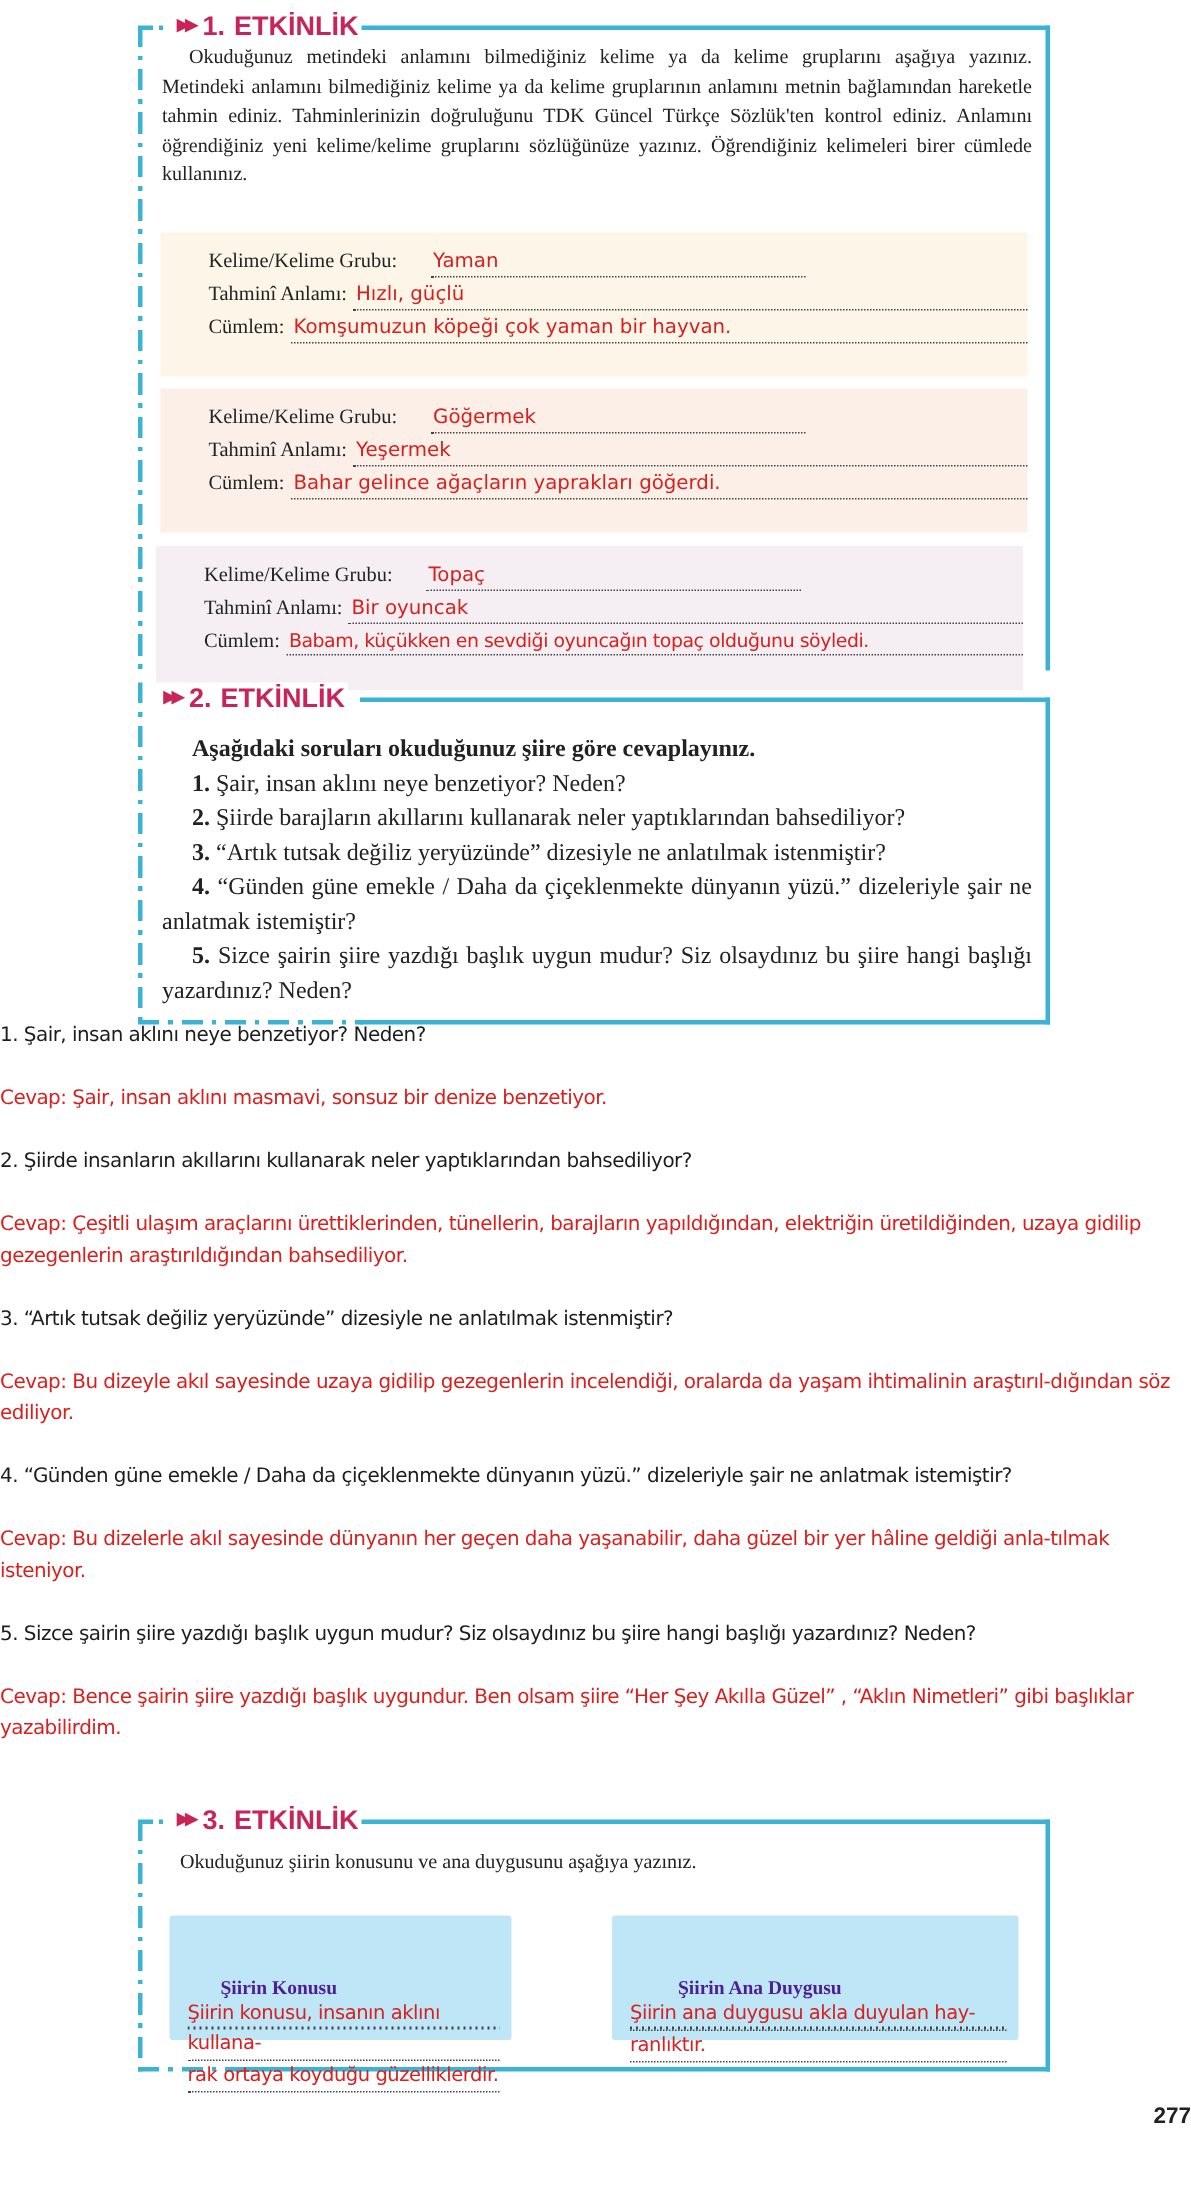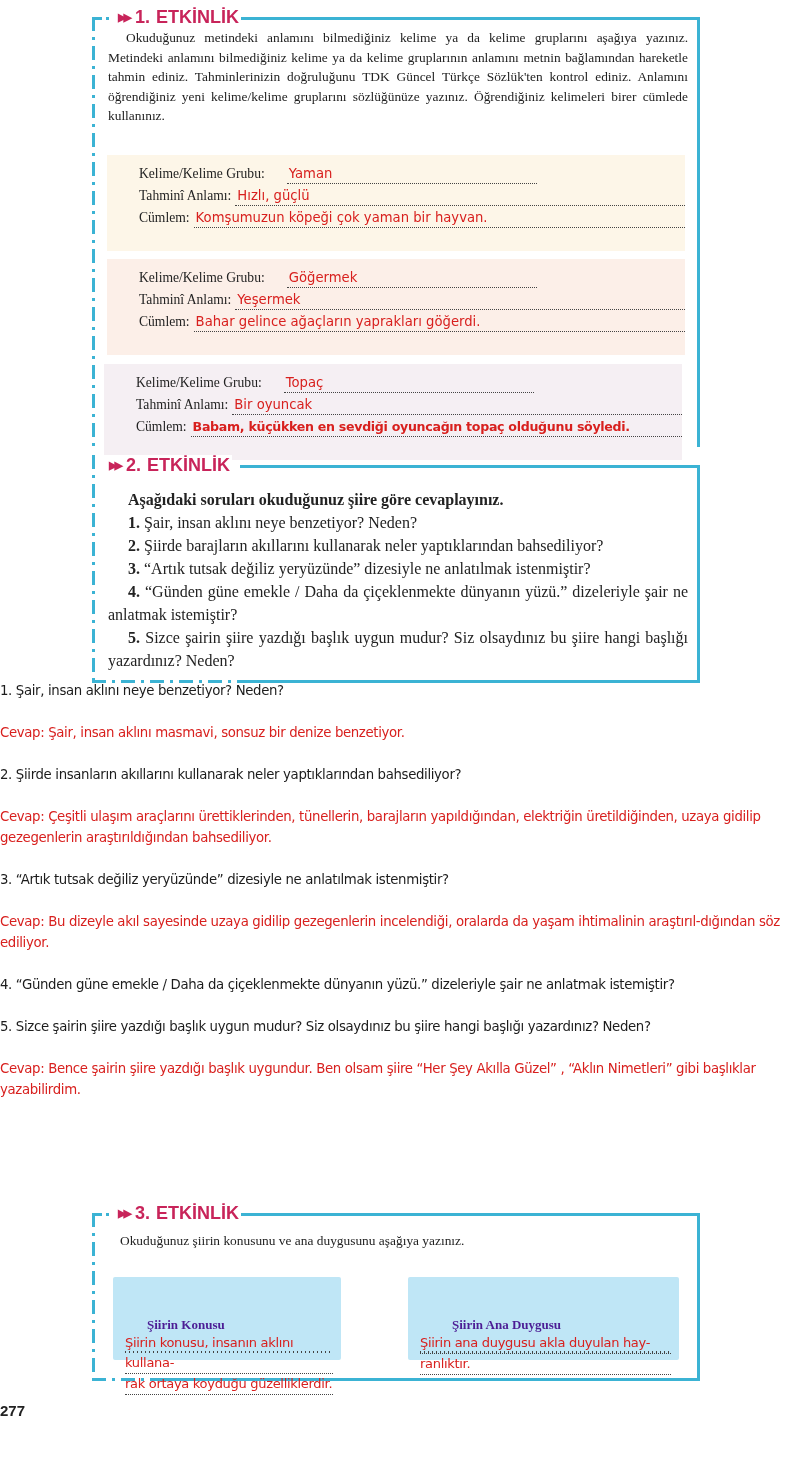--- a/index.html
+++ b/index.html
@@ -55,21 +55,21 @@
   }
   .topic-box .tb-title { font-weight: bold; font-size: 13px; color: #4c1d95; padding-left: 22px; line-height: 16px; margin-top: 28px; }
   .topic-box .tb-body {
     font-family: "DejaVu Sans", sans-serif; font-size: 13px; color: #d8201e; line-height: 20px;
     background-image: linear-gradient(to right, #444 35%, transparent 35%);
     background-size: 4px 1.5px; background-repeat: repeat-x; background-position: 0 18px;
     letter-spacing: -0.3px;
   }
   .topic-box .tb-body span { display: block; border-bottom: 1.5px dotted #444; }
 
-  .page-num { position: absolute; left: 0; width: 794px; top: 1402px; text-align: left; font-family: "Liberation Sans", sans-serif; font-weight: bold; font-size: 15px; color: #222; }
+  .page-num { position: absolute; left: 0; width: 794px; top: 1402px; text-align: right; font-family: "Liberation Sans", sans-serif; font-weight: bold; font-size: 15px; color: #222; }
 </style>
 </head>
 <body>
 
 <div class="dash-top" style="left:92px; top:17px; width:22px;"></div>
 <div class="dash-left" style="left:92px; top:17px; height:430px;"></div>
 <div class="act-frame" style="left:240px; top:17px; width:460px; height:430px;"></div>
 <div class="act-title" style="left:112px; top:7px;">
   <span class="arrows">▶▶</span>
   <span>1.</span>
@@ -114,21 +114,21 @@
   <div class="row">
     <span class="lbl">Kelime/Kelime Grubu:</span>
     <span class="fill short">Topaç</span>
   </div>
   <div class="row">
     <span class="lbl">Tahminî Anlamı:</span>
     <span class="fill">Bir oyuncak</span>
   </div>
   <div class="row">
     <span class="lbl">Cümlem:</span>
-    <span class="fill" style="font-size:12.6px; letter-spacing:-0.3px;font-weight:bold;">Babam, küçükken en sevdiği oyuncağın topaç olduğunu söyledi.</span>
+    <span class="fill" style="font-size:12.6px; letter-spacing:-0.3px;">Babam, küçükken en sevdiği oyuncağın topaç olduğunu söyledi.</span>
   </div>
 </div>
 
 <div class="dash-left" style="left:92px; top:455px; height:225px;"></div>
 <div class="act-frame bottom" style="left:240px; top:465px; width:460px; height:218px;"></div>
 <div class="dash-bottom" style="left:92px; top:680px; width:150px;"></div>
 <div class="act-title" style="left:103px; top:455px;">
   <span class="arrows">▶▶</span>
   <span>2.</span>
   <span>ETKİNLİK</span>
@@ -144,20 +144,21 @@
 </div>
 
 <div class="answers">
   <div class="question">1. Şair, insan aklını neye benzetiyor? Neden?</div>
   <div class="answer">Cevap: Şair, insan aklını masmavi, sonsuz bir denize benzetiyor.</div>
   <div class="question">2. Şiirde insanların akıllarını kullanarak neler yaptıklarından bahsediliyor?</div>
   <div class="answer">Cevap: Çeşitli ulaşım araçlarını ürettiklerinden, tünellerin, barajların yapıldığından, elektriğin üretildiğinden, uzaya gidilip gezegenlerin araştırıldığından bahsediliyor.</div>
   <div class="question">3. “Artık tutsak değiliz yeryüzünde” dizesiyle ne anlatılmak istenmiştir?</div>
   <div class="answer">Cevap: Bu dizeyle akıl sayesinde uzaya gidilip gezegenlerin incelendiği, oralarda da yaşam ihtimalinin araştırıl-dığından söz ediliyor.</div>
   <div class="question">4. “Günden güne emekle / Daha da çiçeklenmekte dünyanın yüzü.” dizeleriyle şair ne anlatmak istemiştir?</div>
+  <div class="answer">Cevap: Bu dizelerle akıl sayesinde dünyanın her geçen daha yaşanabilir, daha güzel bir yer hâline geldiği anla-tılmak isteniyor.</div>
   <div class="question">5. Sizce şairin şiire yazdığı başlık uygun mudur? Siz olsaydınız bu şiire hangi başlığı yazardınız? Neden?</div>
   <div class="answer">Cevap: Bence şairin şiire yazdığı başlık uygundur. Ben olsam şiire “Her Şey Akılla Güzel” , “Aklın Nimetleri” gibi başlıklar yazabilirdim.</div>
 </div>
 
 <div class="dash-top" style="left:92px; top:1213px; width:18px;"></div>
 <div class="dash-left" style="left:92px; top:1213px; height:168px;"></div>
 <div class="act-frame bottom" style="left:152px; top:1213px; width:548px; height:168px;"></div>
 <div class="dash-bottom" style="left:92px; top:1378px; width:62px;"></div>
 <div class="act-title" style="left:112px; top:1203px;">
   <span class="arrows">▶▶</span>

